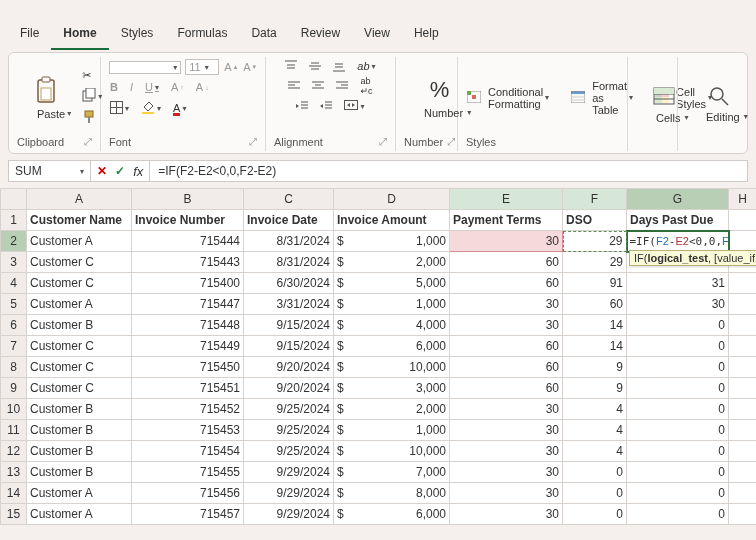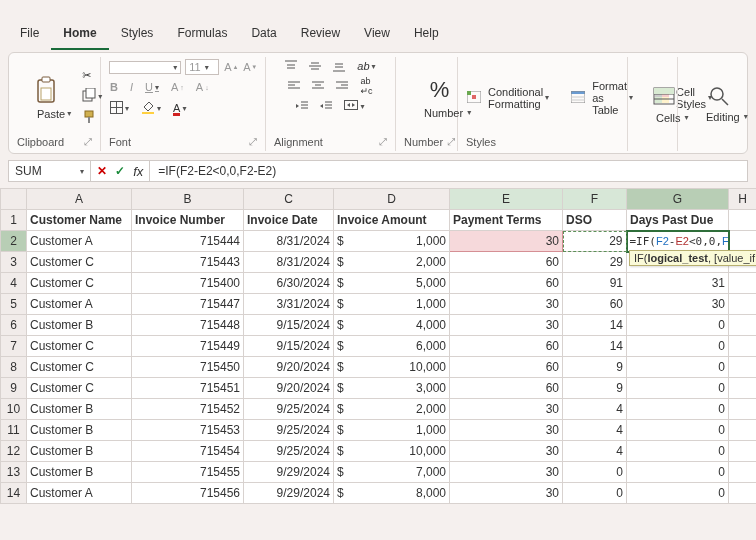--- a/index.html
+++ b/index.html
@@ -536,16 +536,27 @@
           <th>14</th>
           <td class="l">Customer A</td>
           <td class="">715456</td>
           <td class="">9/29/2024</td>
           <td class="dol">$ <span class="amt">8,000</span></td>
           <td class="">30</td>
           <td class="">0</td>
           <td class="">0</td>
           <td class=""></td>
         </tr>
+        <tr>
+          <th>15</th>
+          <td class="l">Customer A</td>
+          <td class="">715457</td>
+          <td class="">9/29/2024</td>
+          <td class="dol">$ <span class="amt">6,000</span></td>
+          <td class="">30</td>
+          <td class="">0</td>
+          <td class="">0</td>
+          <td class=""></td>
+        </tr>
       </tbody>
 </table>
 <div class="tooltip" style="left:629px;top:62px">IF(<b>logical_test</b>, [value_if</div>
 </div>
 
 </body></html>

